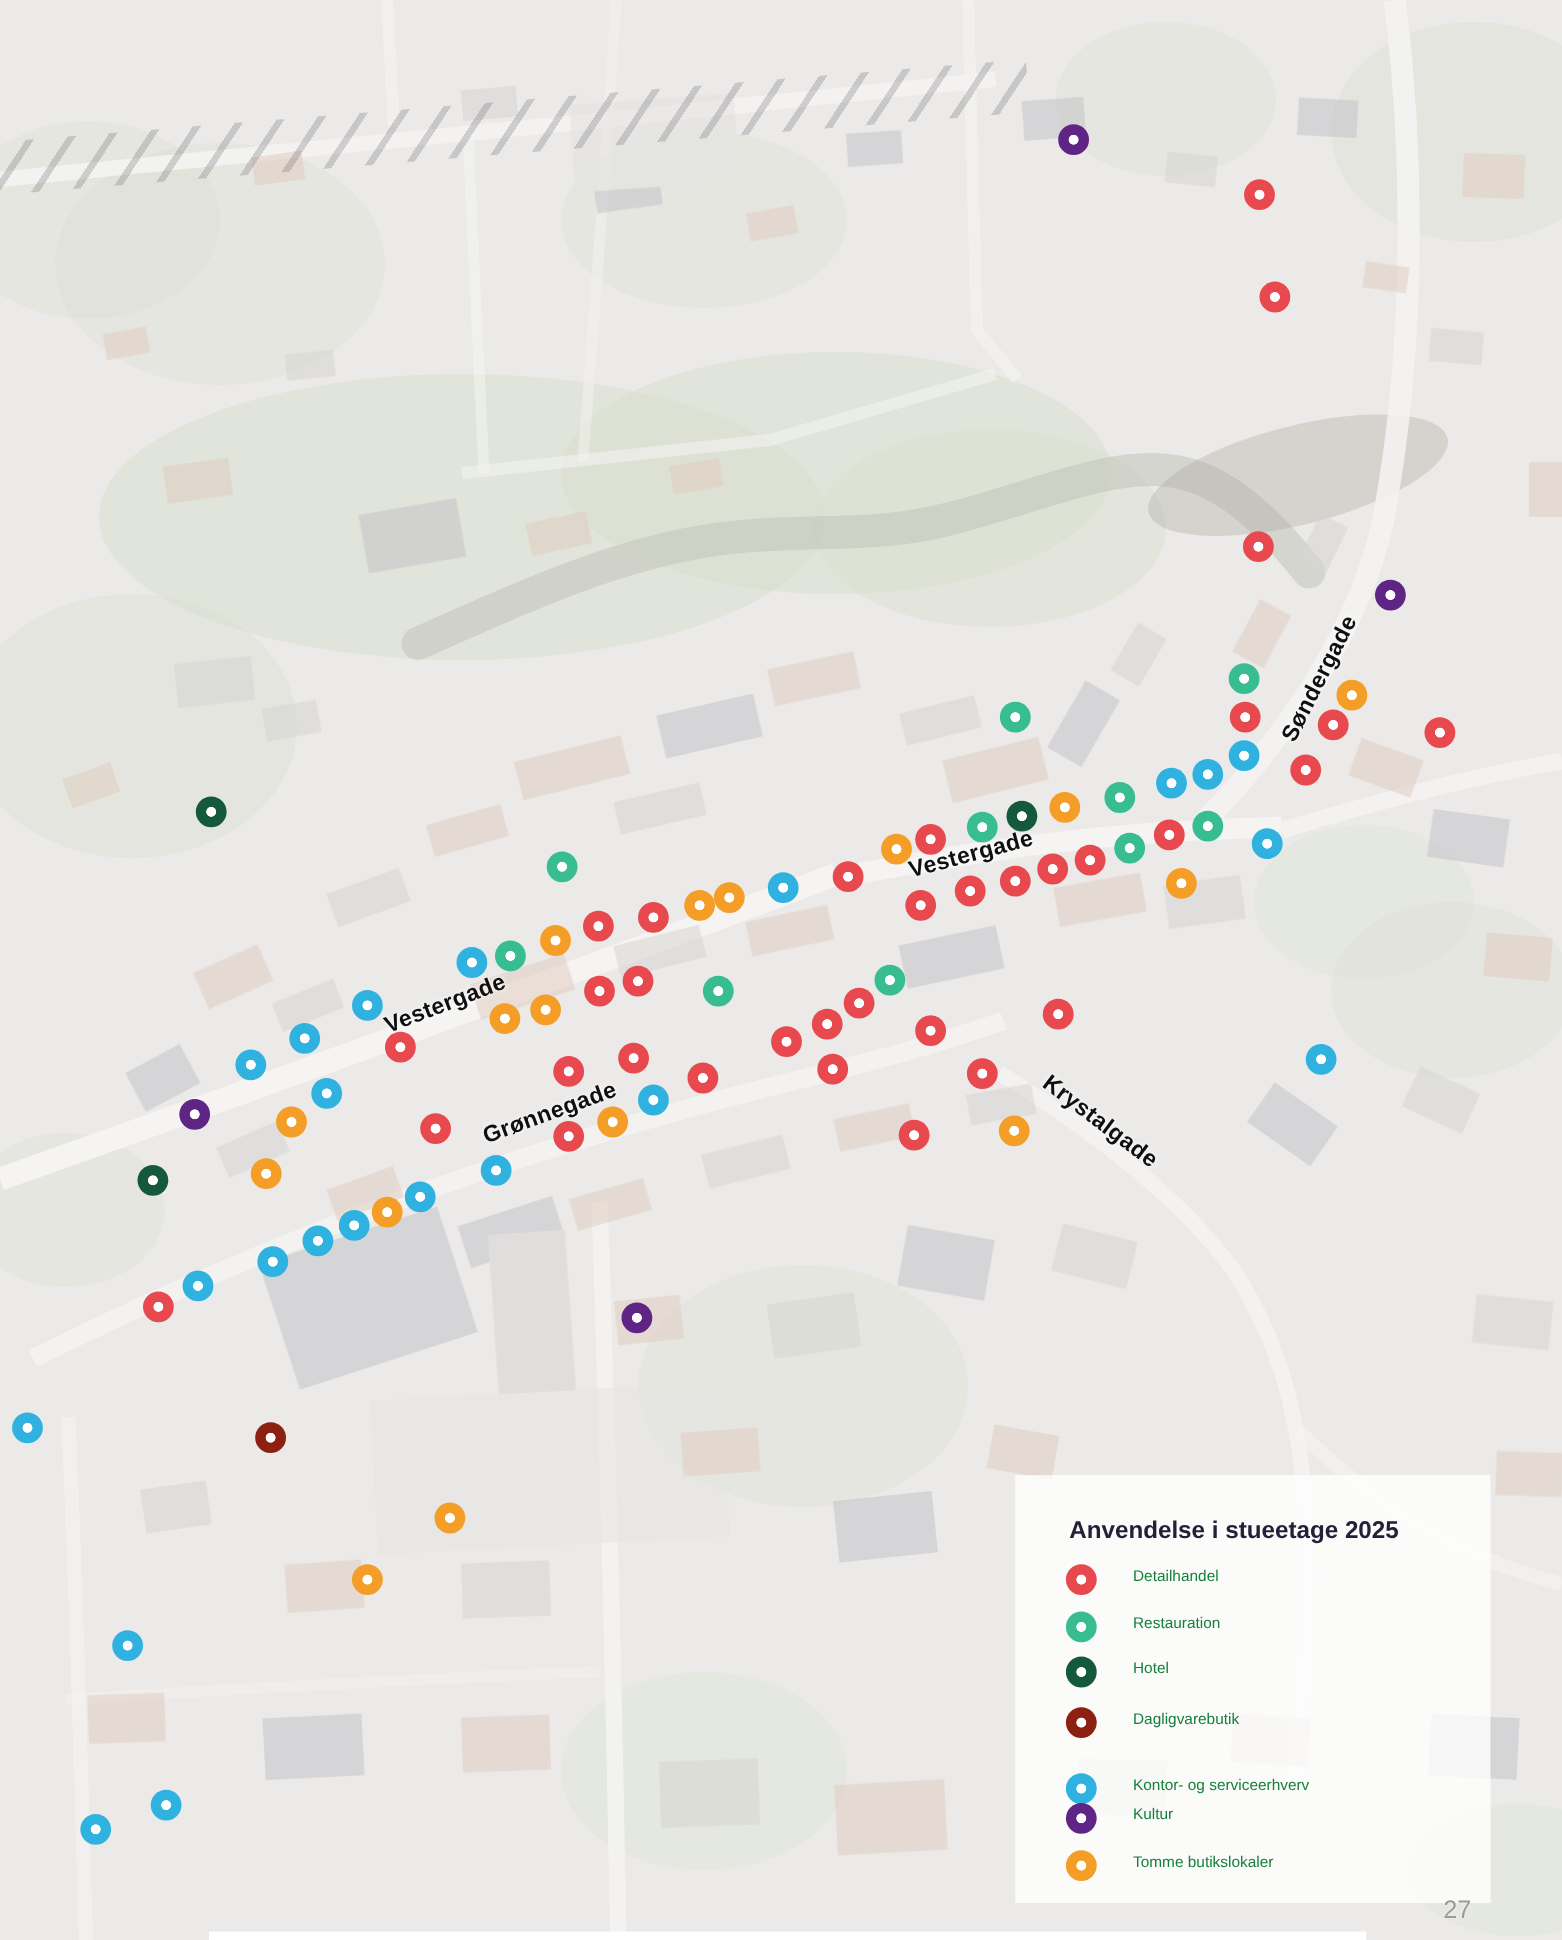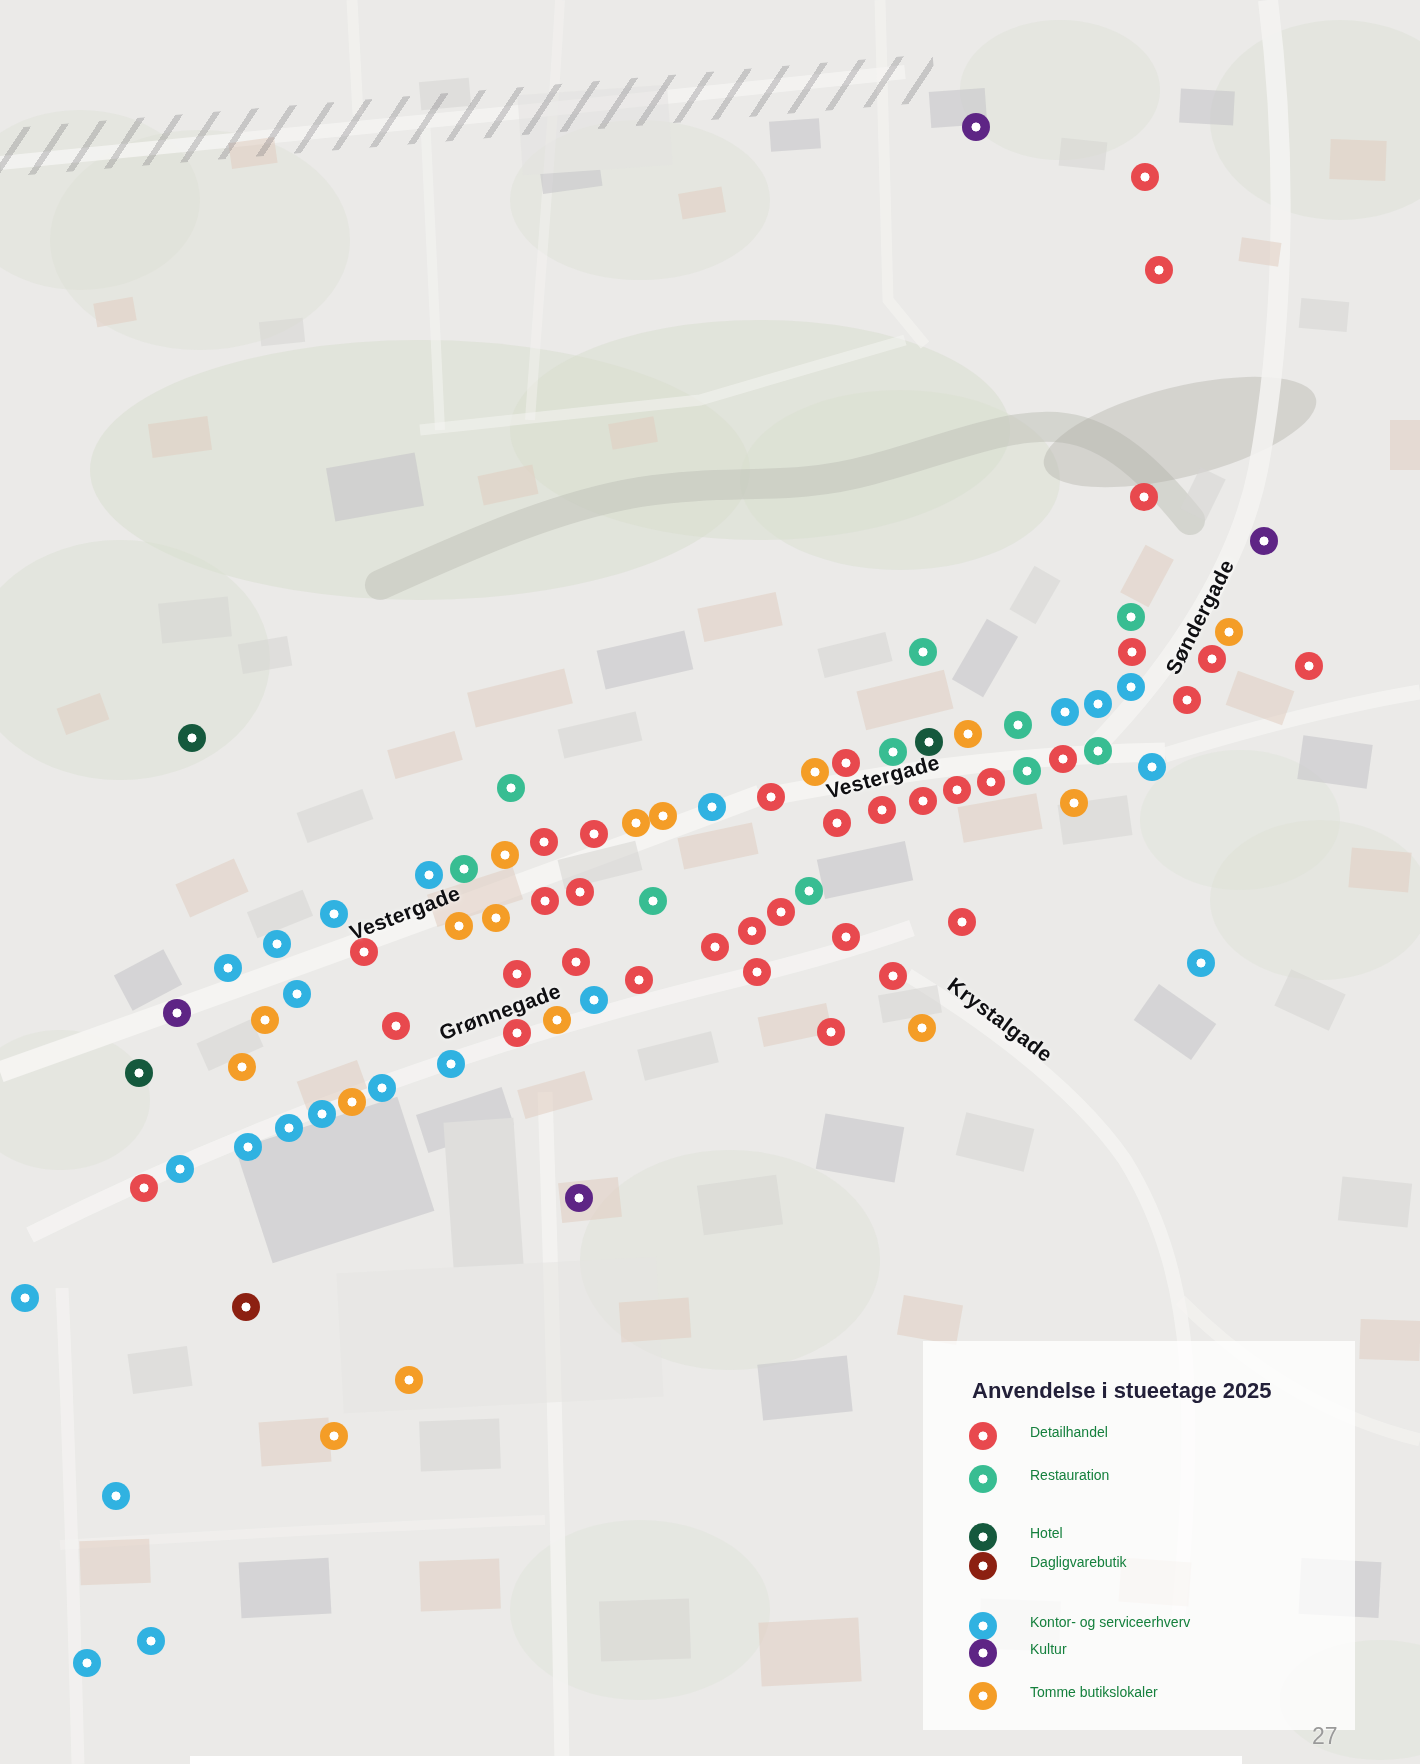--- a/index.html
+++ b/index.html
@@ -263,21 +263,21 @@
     <div class="legend-title">Anvendelse i stueetage 2025</div>
     <div id="legend-items">
         <div class="legend-row" style="top: 81px;">
           <span class="legend-dot" style="background: radial-gradient(circle, rgb(255, 255, 255) 0px, rgb(255, 255, 255) 4.2px, rgb(232, 73, 78) 4.8px);"></span>
           <span class="legend-label">Detailhandel</span>
         </div>
         <div class="legend-row" style="top: 124.4px;">
           <span class="legend-dot" style="background: radial-gradient(circle, rgb(255, 255, 255) 0px, rgb(255, 255, 255) 4.2px, rgb(56, 189, 146) 4.8px);"></span>
           <span class="legend-label">Restauration</span>
         </div>
-        <div class="legend-row" style="top: 182px;">
+        <div class="legend-row" style="top: 165px;">
           <span class="legend-dot" style="background: radial-gradient(circle, rgb(255, 255, 255) 0px, rgb(255, 255, 255) 4.2px, rgb(21, 89, 61) 4.8px);"></span>
           <span class="legend-label">Hotel</span>
         </div>
         <div class="legend-row" style="top: 211.2px;">
           <span class="legend-dot" style="background: radial-gradient(circle, rgb(255, 255, 255) 0px, rgb(255, 255, 255) 4.2px, rgb(140, 32, 17) 4.8px);"></span>
           <span class="legend-label">Dagligvarebutik</span>
         </div>
         <div class="legend-row" style="top: 271px;">
           <span class="legend-dot" style="background: radial-gradient(circle, rgb(255, 255, 255) 0px, rgb(255, 255, 255) 4.2px, rgb(48, 178, 225) 4.8px);"></span>
           <span class="legend-label">Kontor- og serviceerhverv</span>

